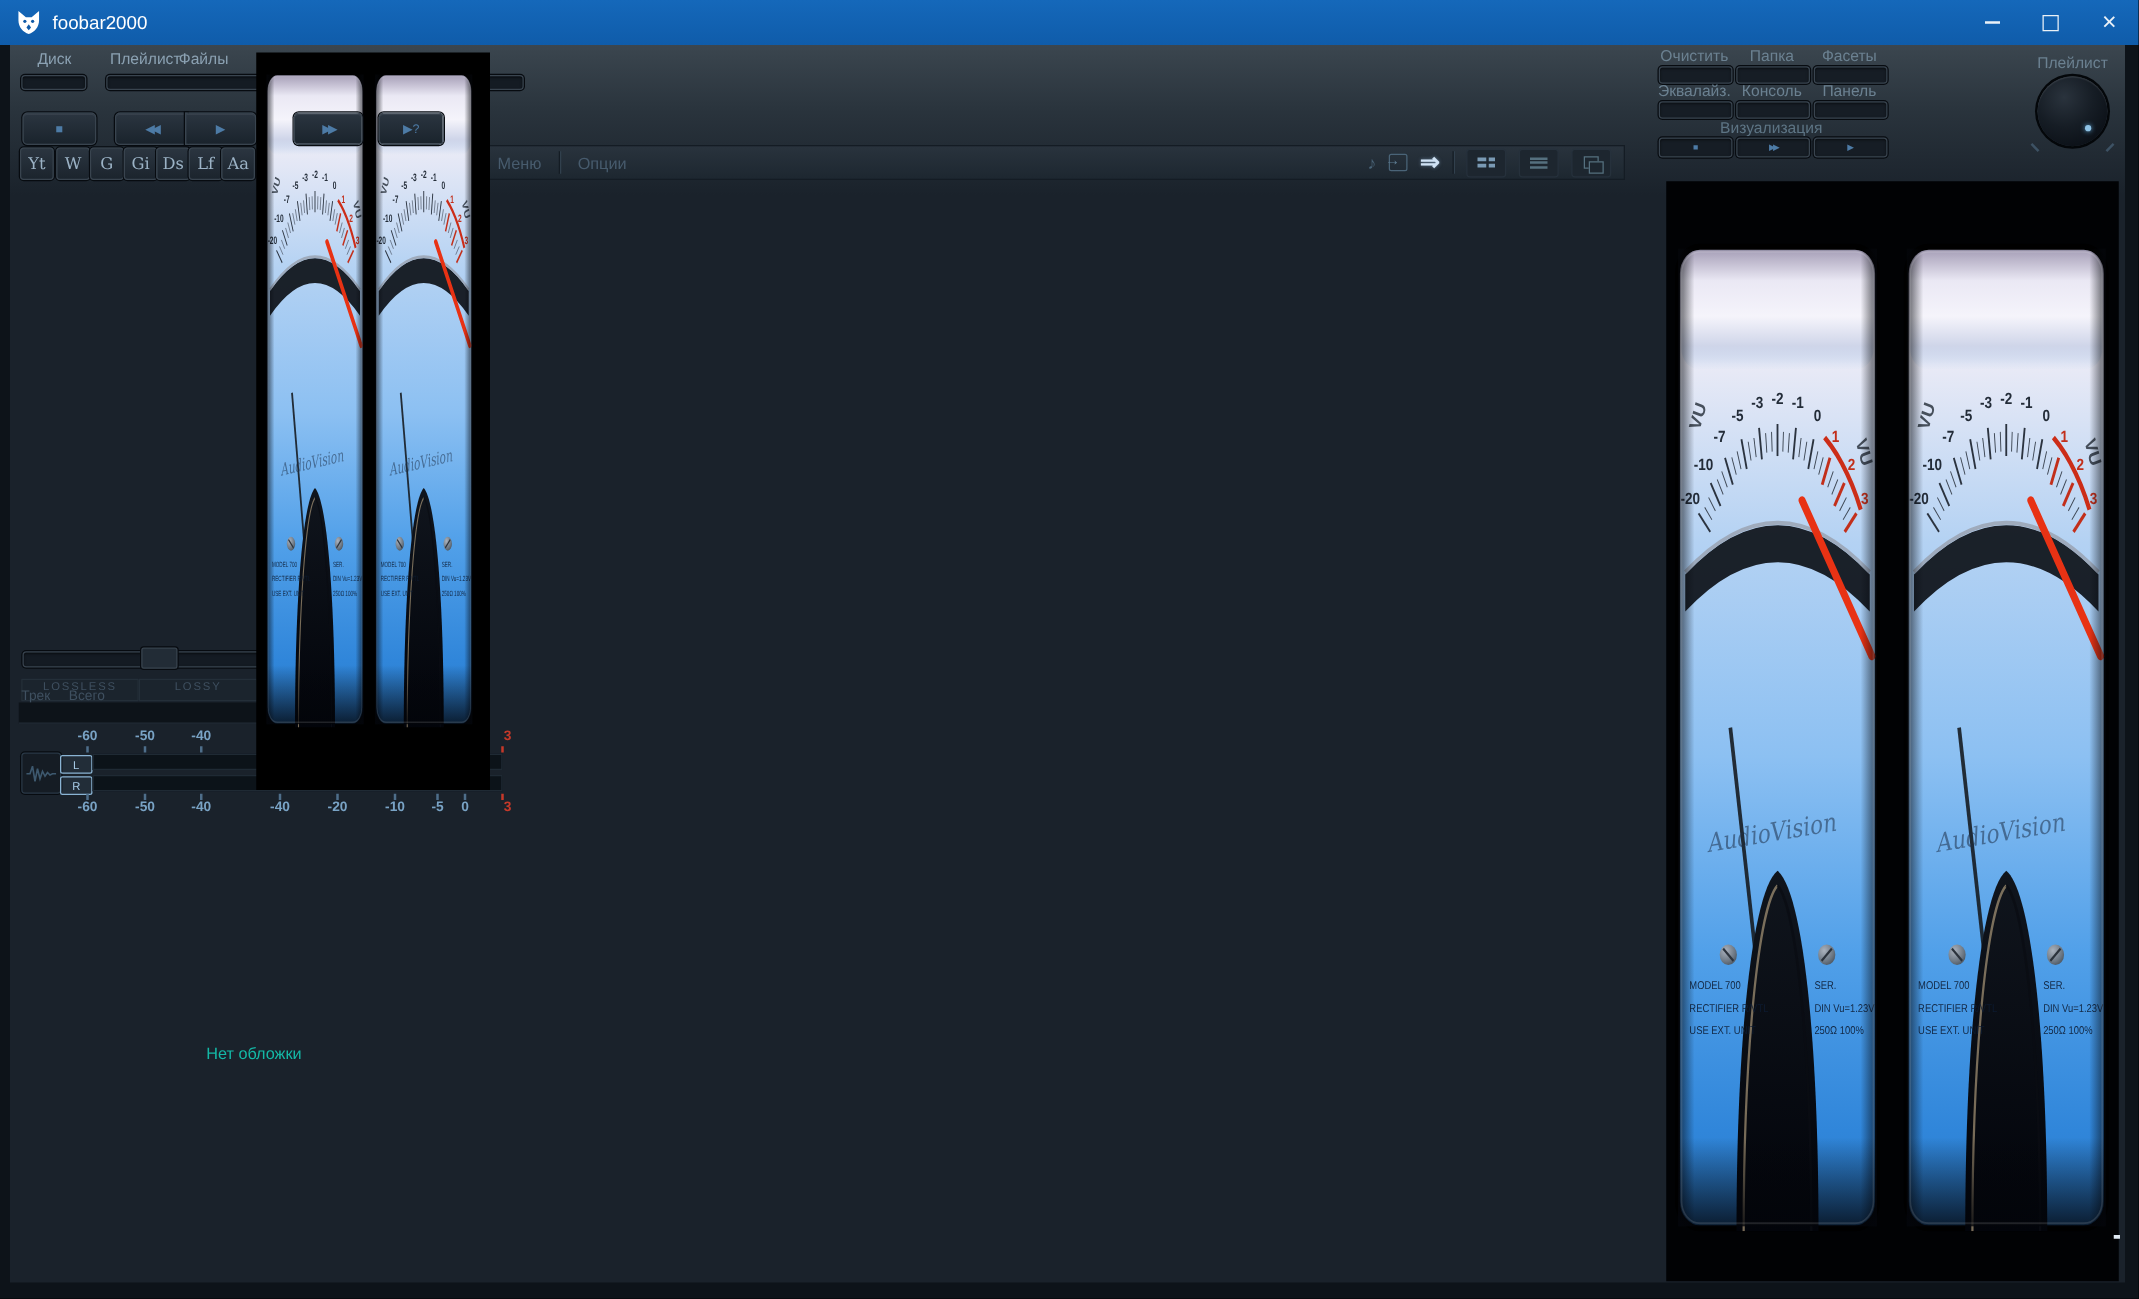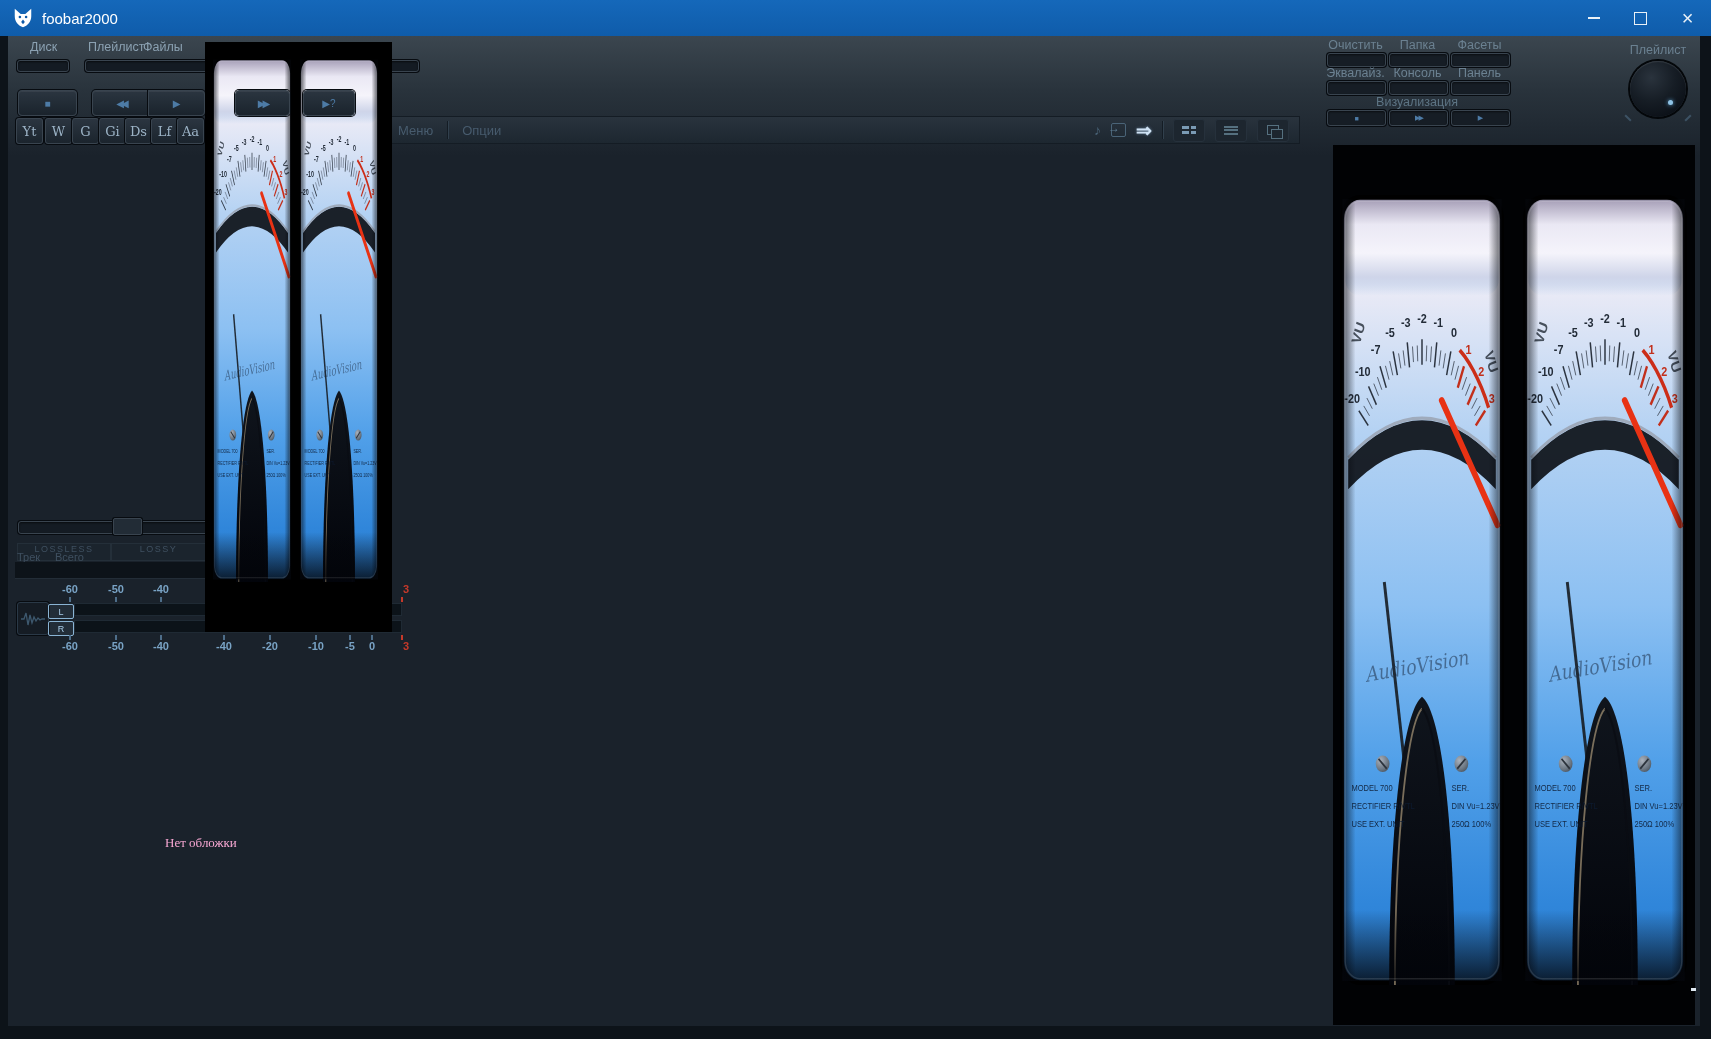--- a/index.html
+++ b/index.html
@@ -92,21 +92,21 @@
             display:flex;align-items:center;justify-content:center;}
   .chan-box{position:absolute;left:48px;width:24px;height:13px;border:1px solid #8ab4d4;border-radius:2px;
             background:rgba(140,180,220,.08);display:flex;align-items:center;justify-content:center;
             font-size:9px;color:#a8cce8;}
   .level-bar{position:absolute;left:74px;width:328px;height:13px;background:#0c1319;
              border:1px solid #1f2a34;box-sizing:border-box;}
   .scale-lbl{position:absolute;width:30px;text-align:center;font-size:11px;font-weight:bold;color:#79a3c5;}
   .scale-lbl.red{color:#c5392a;}
   .scale-tick{position:absolute;width:2px;height:5px;background:#4e6e8a;}
   .scale-tick.red{background:#c5392a;}
-  .no-cover{position:absolute;left:165px;top:835px;font-size:13px;color:#f9a8d4;font-family:Liberation Serif, serif;}
+  .no-cover{position:absolute;left:165px;top:835px;font-size:13px;color:#14b8a6;}
 </style>
 </head>
 <body>
 
 <div class="app">
 
   <div class="content"></div>
   <div class="topband"></div>
 
   <div class="titlebar">

